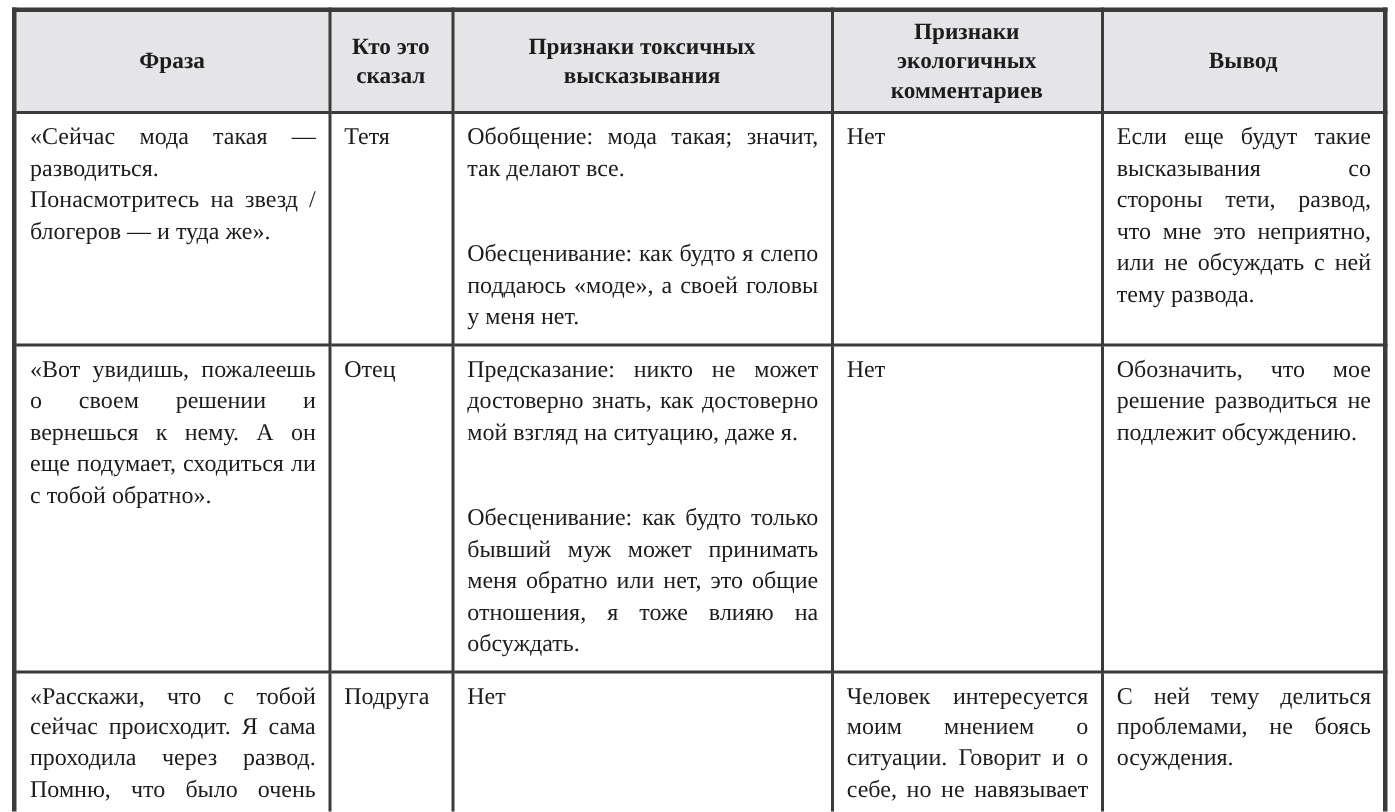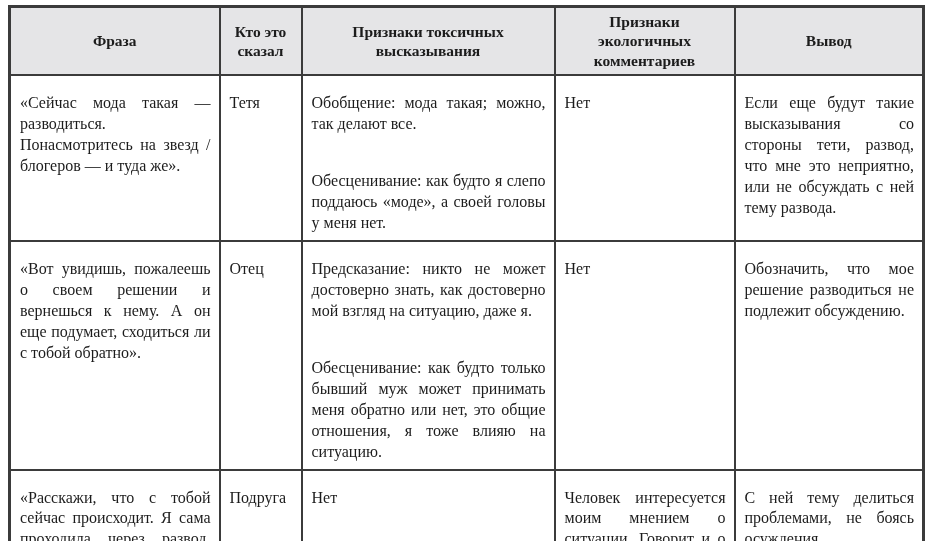--- a/index.html
+++ b/index.html
@@ -30,21 +30,21 @@
   }
   col.c1 { width: 210px; }
   col.c2 { width: 82px;  }
   col.c3 { width: 253px; }
   col.c4 { width: 180px; }
   col.c5 { width: 189px; }
 
   th, td {
     border: 2px solid #3b3b3b;
     vertical-align: top;
-    padding: 17px 8px 6px 9px;
+    padding: 6px 8px 6px 9px;
     box-sizing: border-box;
   }
   thead th {
     background: #e5e5e7;
     vertical-align: middle;
     text-align: center;
     font-weight: bold;
     font-size: 15.5px;
     line-height: 1.25;
     padding: 4px 6px;
@@ -87,40 +87,40 @@
     </thead>
     <tbody>
       <tr class="row-1">
         <td>
           <p>«Сейчас мода такая — разводиться. Понасмотритесь на звезд / блогеров — и туда же».</p>
         </td>
         <td>
           <p>Тетя</p>
         </td>
         <td>
-          <p>Обобщение: мода такая; можно, так делают все.</p>
+          <p>Обобщение: мода такая; значит, так делают все.</p>
           <p>Обесценивание: как будто я слепо поддаюсь «моде», а своей головы у меня нет.</p>
         </td>
         <td>
           <p>Нет</p>
         </td>
         <td>
           <p>Если еще будут такие высказывания со стороны тети, развод, что мне это неприятно, или не обсуждать с ней тему развода.</p>
         </td>
       </tr>
       <tr class="row-2">
         <td>
           <p>«Вот увидишь, пожалеешь о своем решении и вернешься к нему. А он еще подумает, сходиться ли с тобой обратно».</p>
         </td>
         <td>
           <p>Отец</p>
         </td>
         <td>
           <p>Предсказание: никто не может достоверно знать, как достоверно мой взгляд на ситуацию, даже я.</p>
-          <p>Обесценивание: как будто только бывший муж может принимать меня обратно или нет, это общие отношения, я тоже влияю на ситуацию.</p>
+          <p>Обесценивание: как будто только бывший муж может принимать меня обратно или нет, это общие отношения, я тоже влияю на обсуждать.</p>
         </td>
         <td>
           <p>Нет</p>
         </td>
         <td>
           <p>Обозначить, что мое решение разводиться не подлежит обсуждению.</p>
         </td>
       </tr>
       <tr class="row-3">
         <td>

